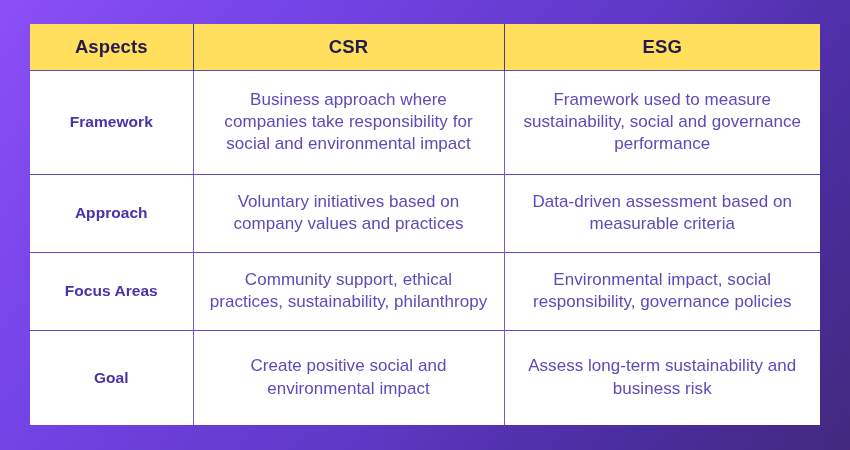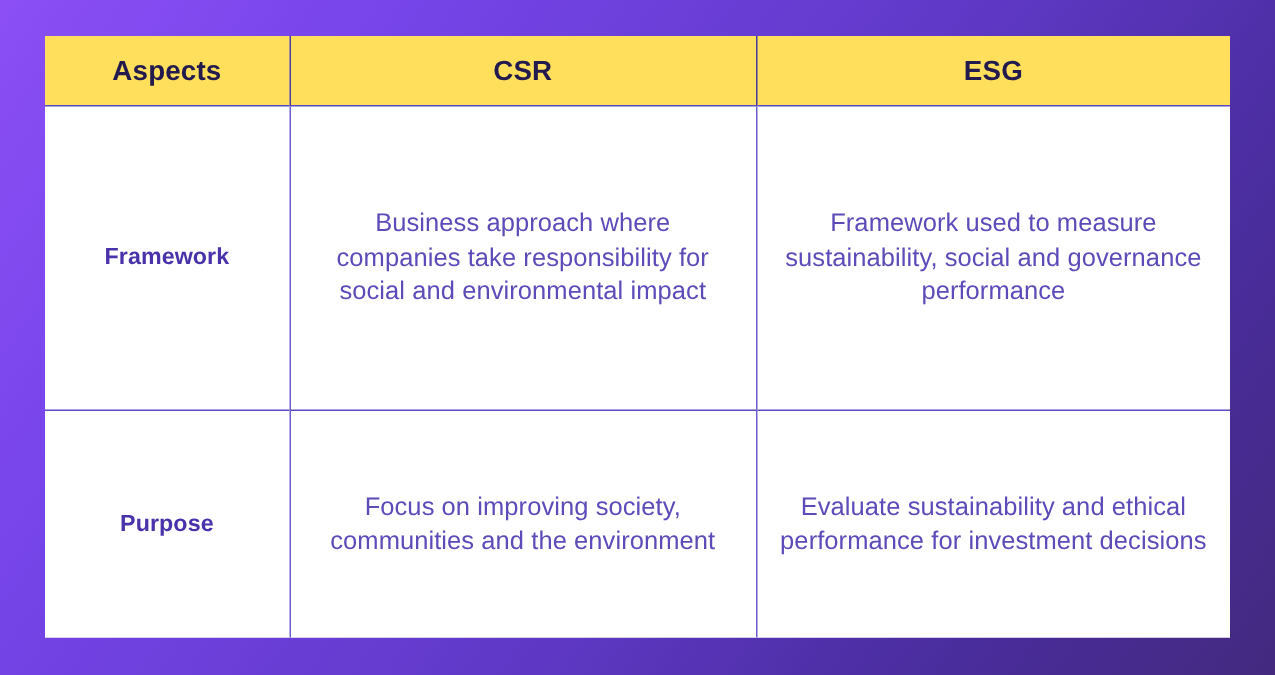--- a/index.html
+++ b/index.html
@@ -98,21 +98,31 @@
         <th>ESG</th>
       </tr>
     </thead>
 
     <tbody>
       <tr class="row-definition">
         <td class="aspect-cell">Framework</td>
         <td class="detail-cell">Business approach where companies take responsibility for social and environmental impact</td>
         <td class="detail-cell">Framework used to measure sustainability, social and governance performance</td>
       </tr>
-      <tr class="row-purpose">
-        <td class="aspect-cell">Purpose</td>
-        <td class="detail-cell">Focus on improving society, communities and the environment</td>
-        <td class="detail-cell">Evaluate sustainability and ethical performance for investment decisions</td>
+      <tr class="row-approach">
+        <td class="aspect-cell">Approach</td>
+        <td class="detail-cell">Voluntary initiatives based on company values and practices</td>
+        <td class="detail-cell">Data-driven assessment based on measurable criteria</td>
+      </tr>
+      <tr class="row-focusareas">
+        <td class="aspect-cell">Focus Areas</td>
+        <td class="detail-cell">Community support, ethical practices, sustainability, philanthropy</td>
+        <td class="detail-cell">Environmental impact, social responsibility, governance policies</td>
+      </tr>
+      <tr class="row-goal">
+        <td class="aspect-cell">Goal</td>
+        <td class="detail-cell">Create positive social and environmental impact</td>
+        <td class="detail-cell">Assess long-term sustainability and business risk</td>
       </tr>
     </tbody>
   </table>
 
 </div>
 
 </body></html>

